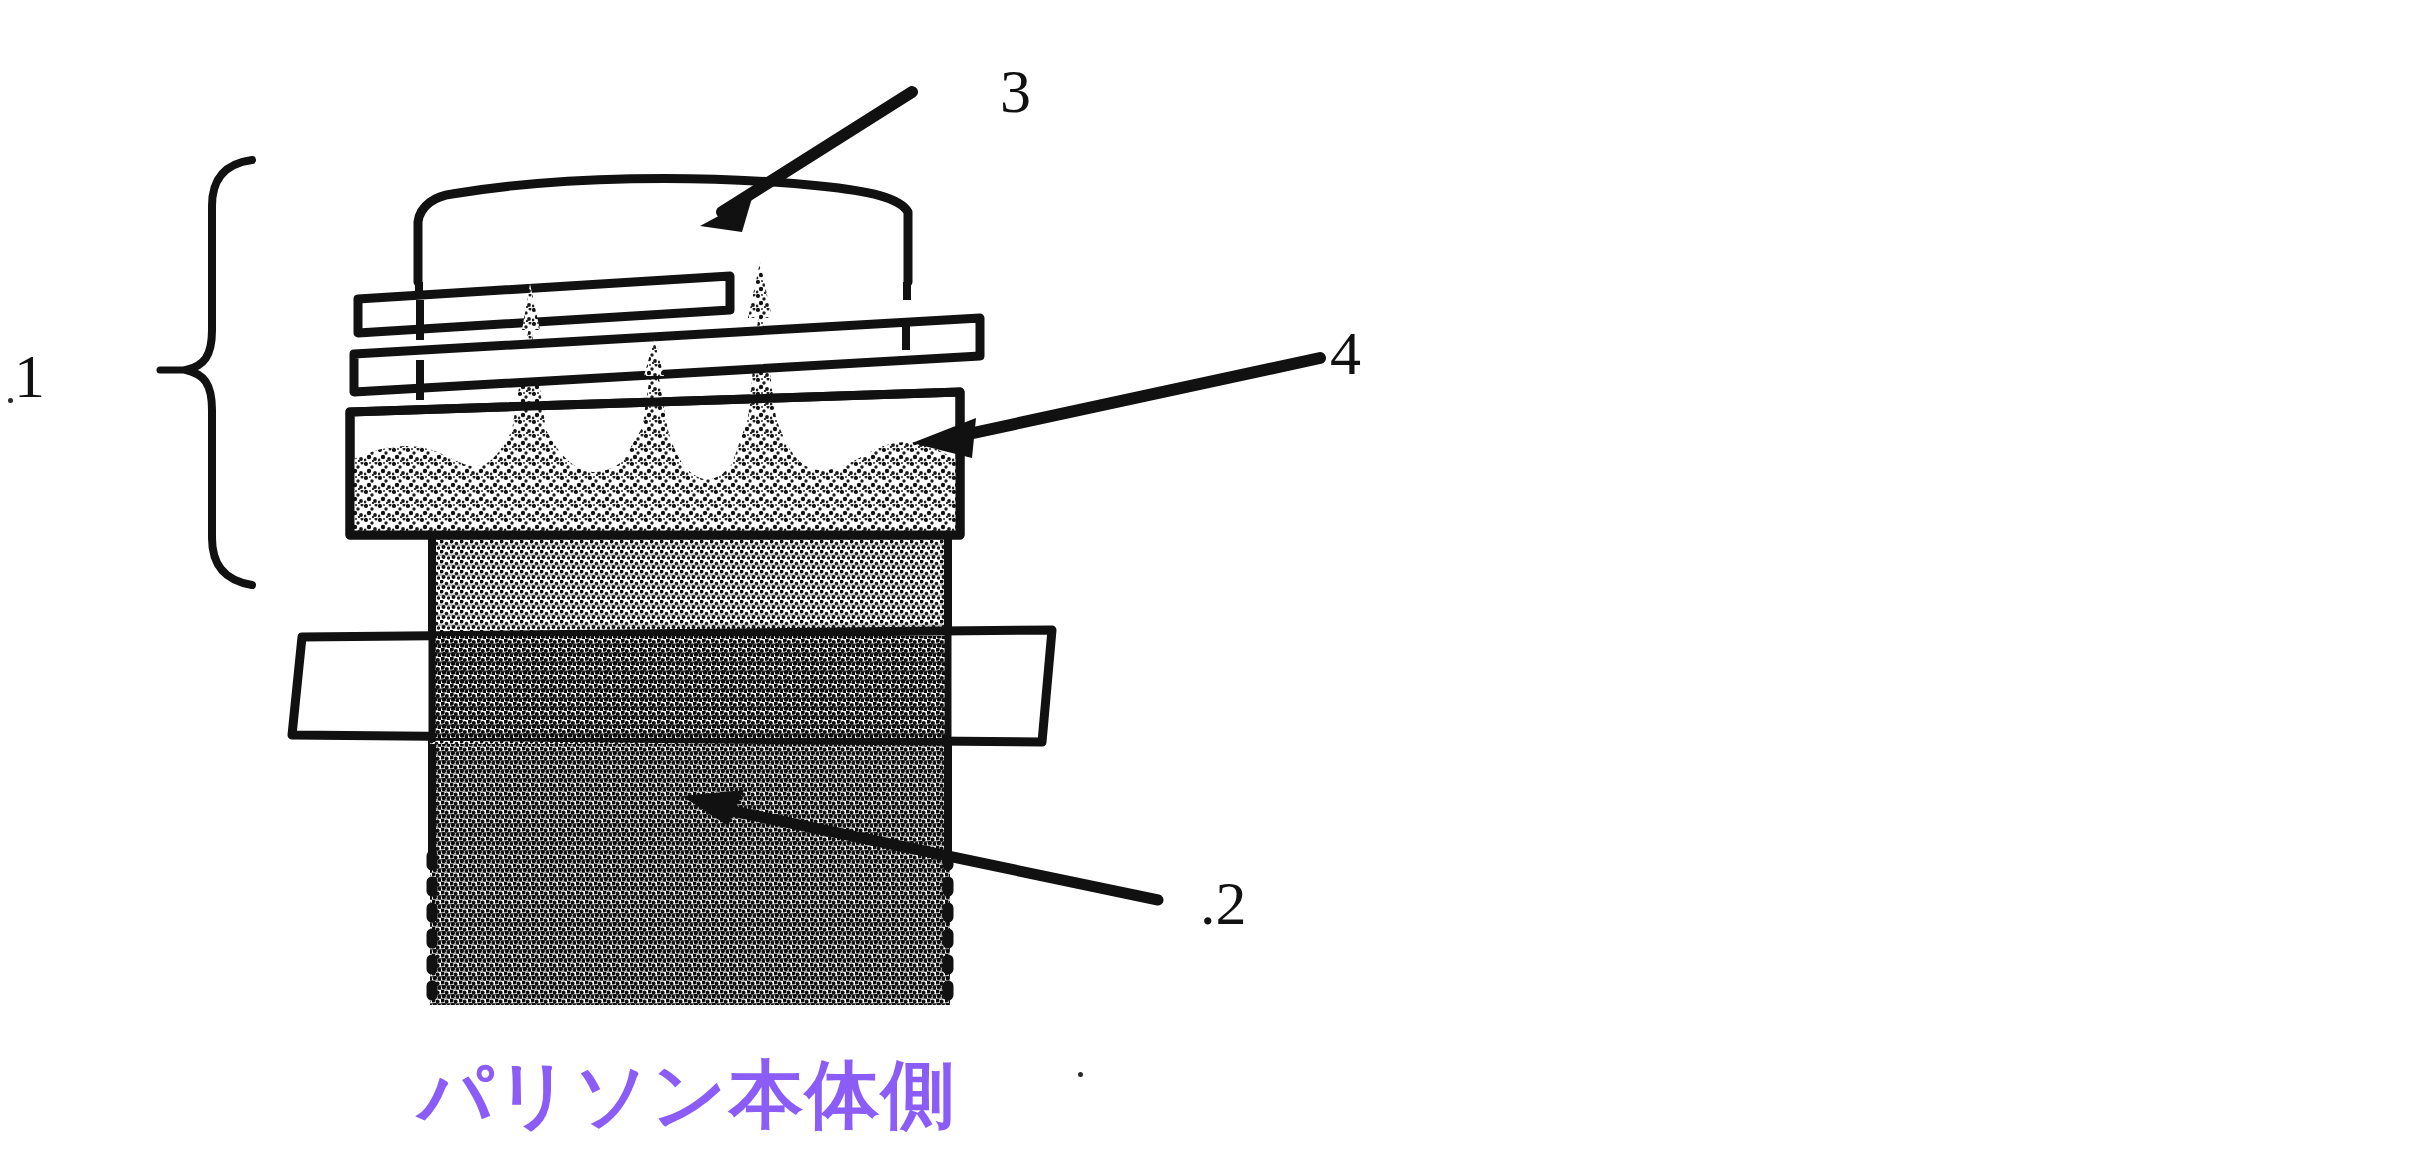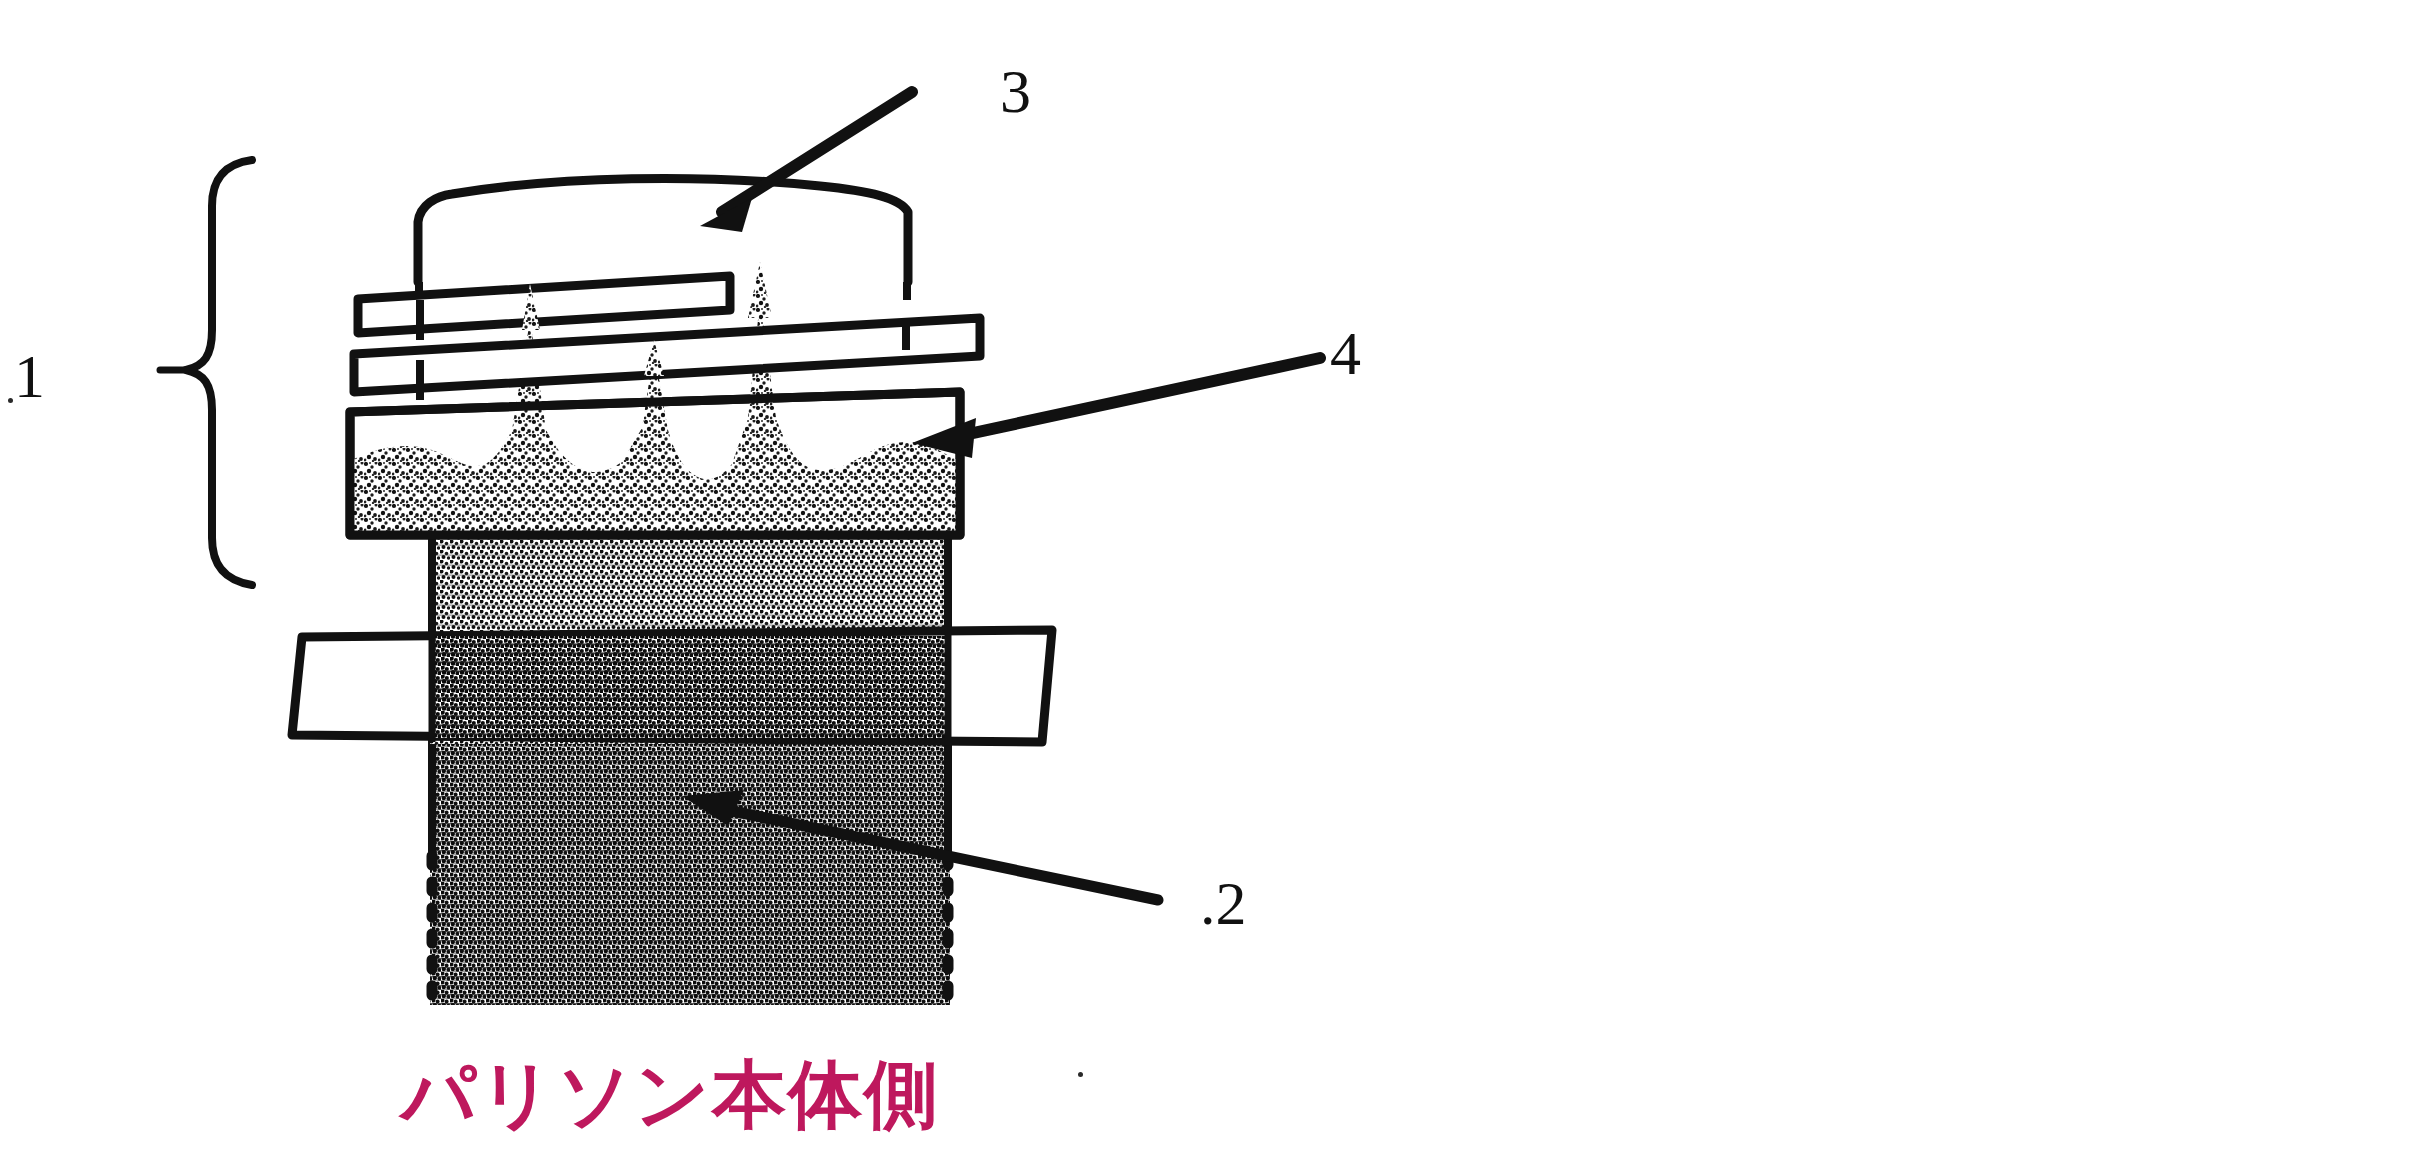--- a/index.html
+++ b/index.html
@@ -35,27 +35,27 @@
     user-select: none;
     white-space: nowrap;
   }
   #label-1 { left: 14px;  top: 345px; }
   #label-3 { left: 1000px; top: 60px;  }
   #label-4 { left: 1330px; top: 322px; }
   #label-2 { left: 1200px; top: 872px; }
 
   .caption {
     position: absolute;
-    left: 401px;
+    left: 418px;
     top: 1046px;
     font-family: "DejaVu Sans", sans-serif;
     font-size: 74px;
     font-weight: 700;
     letter-spacing: 2px;
-    color: #be185d;
+    color: #8b5cf6;
     white-space: nowrap;
   }
   .stray-dot {
     position: absolute;
     width: 5px;
     height: 5px;
     background: #2a2a2a;
     border-radius: 50%;
   }
   #dot-a { left: 1078px; top: 1072px; }

